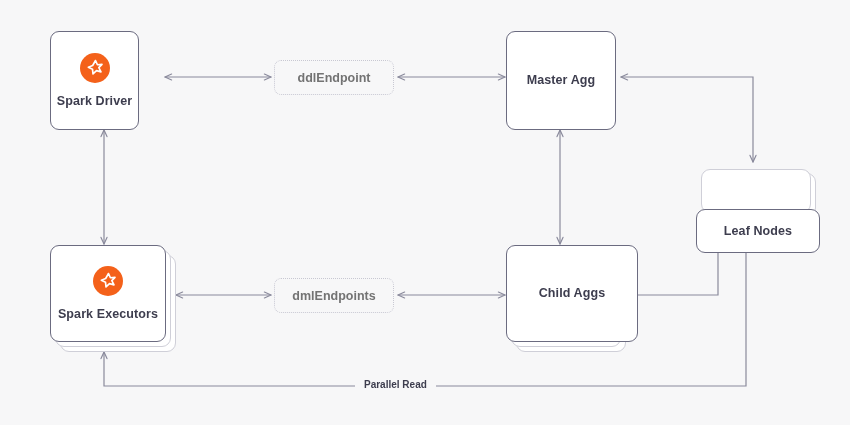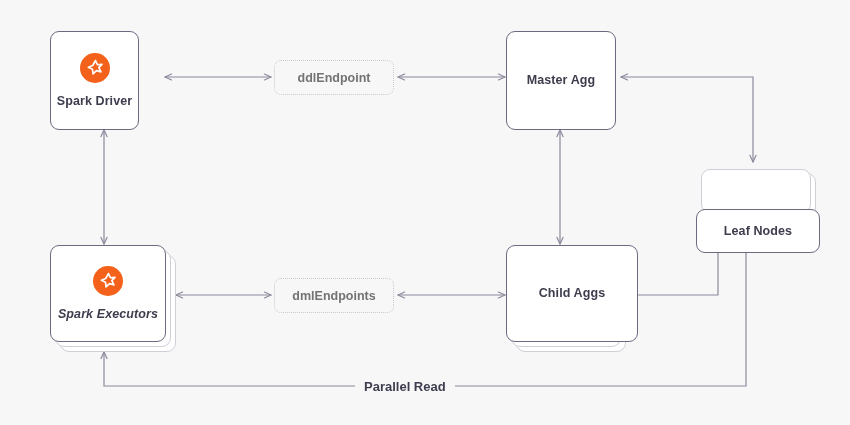--- a/index.html
+++ b/index.html
@@ -89,21 +89,21 @@
     color: #737373;
     white-space: nowrap;
   }
 
   
   .edge-label {
     position: absolute;
     z-index: 4;
     background: #f7f7f8;
     padding: 0 9px;
-    font-size: 13px;
+    font-size: 10px;
     font-weight: 700;
     color: #3d3d4e;
     white-space: nowrap;
     line-height: 1;
   }
 </style>
 </head>
 <body>
 
 <div id="canvas">
@@ -155,21 +155,21 @@
   </div>
 
   <div class="stack-layer l2" style="left:706px; top:173px; width:110px; height:44px;"></div>
   <div class="stack-layer l1" style="left:701px; top:169px; width:110px; height:44px;"></div>
   <div class="node" style="left:696px; top:165px; width:124px; height:44px;margin-top:44px;">
     <span class="node-label">Leaf Nodes</span>
   </div>
 
   <div class="stack-layer l2" style="left:60px; top:255px; width:116px; height:97px;"></div>
   <div class="stack-layer l1" style="left:55px; top:250px; width:116px; height:97px;"></div>
-  <div class="node has-icon" style="left:50px; top:245px; width:116px; height:97px;font-style:italic;">
+  <div class="node has-icon" style="left:50px; top:245px; width:116px; height:97px;">
     <span class="spark-icon">
       <svg width="20" height="20" viewBox="0 0 24 24" aria-hidden="true">
         <path d="M12.6 3.0 L14.9 8.1 L20.4 7.6 L16.6 11.6 L19.2 16.6
                  L13.8 15.2 L9.6 19.0 L9.0 13.4 L4.0 11.0 L9.2 9.0 Z" fill="none" stroke="#ffffff" stroke-width="2.0" stroke-linejoin="round" stroke-linecap="round"></path>
       </svg>
     </span>
     <span class="node-label">Spark Executors</span>
   </div>
 
   <div class="stack-layer l2" style="left:516px; top:255px; width:110px; height:97px;"></div>

